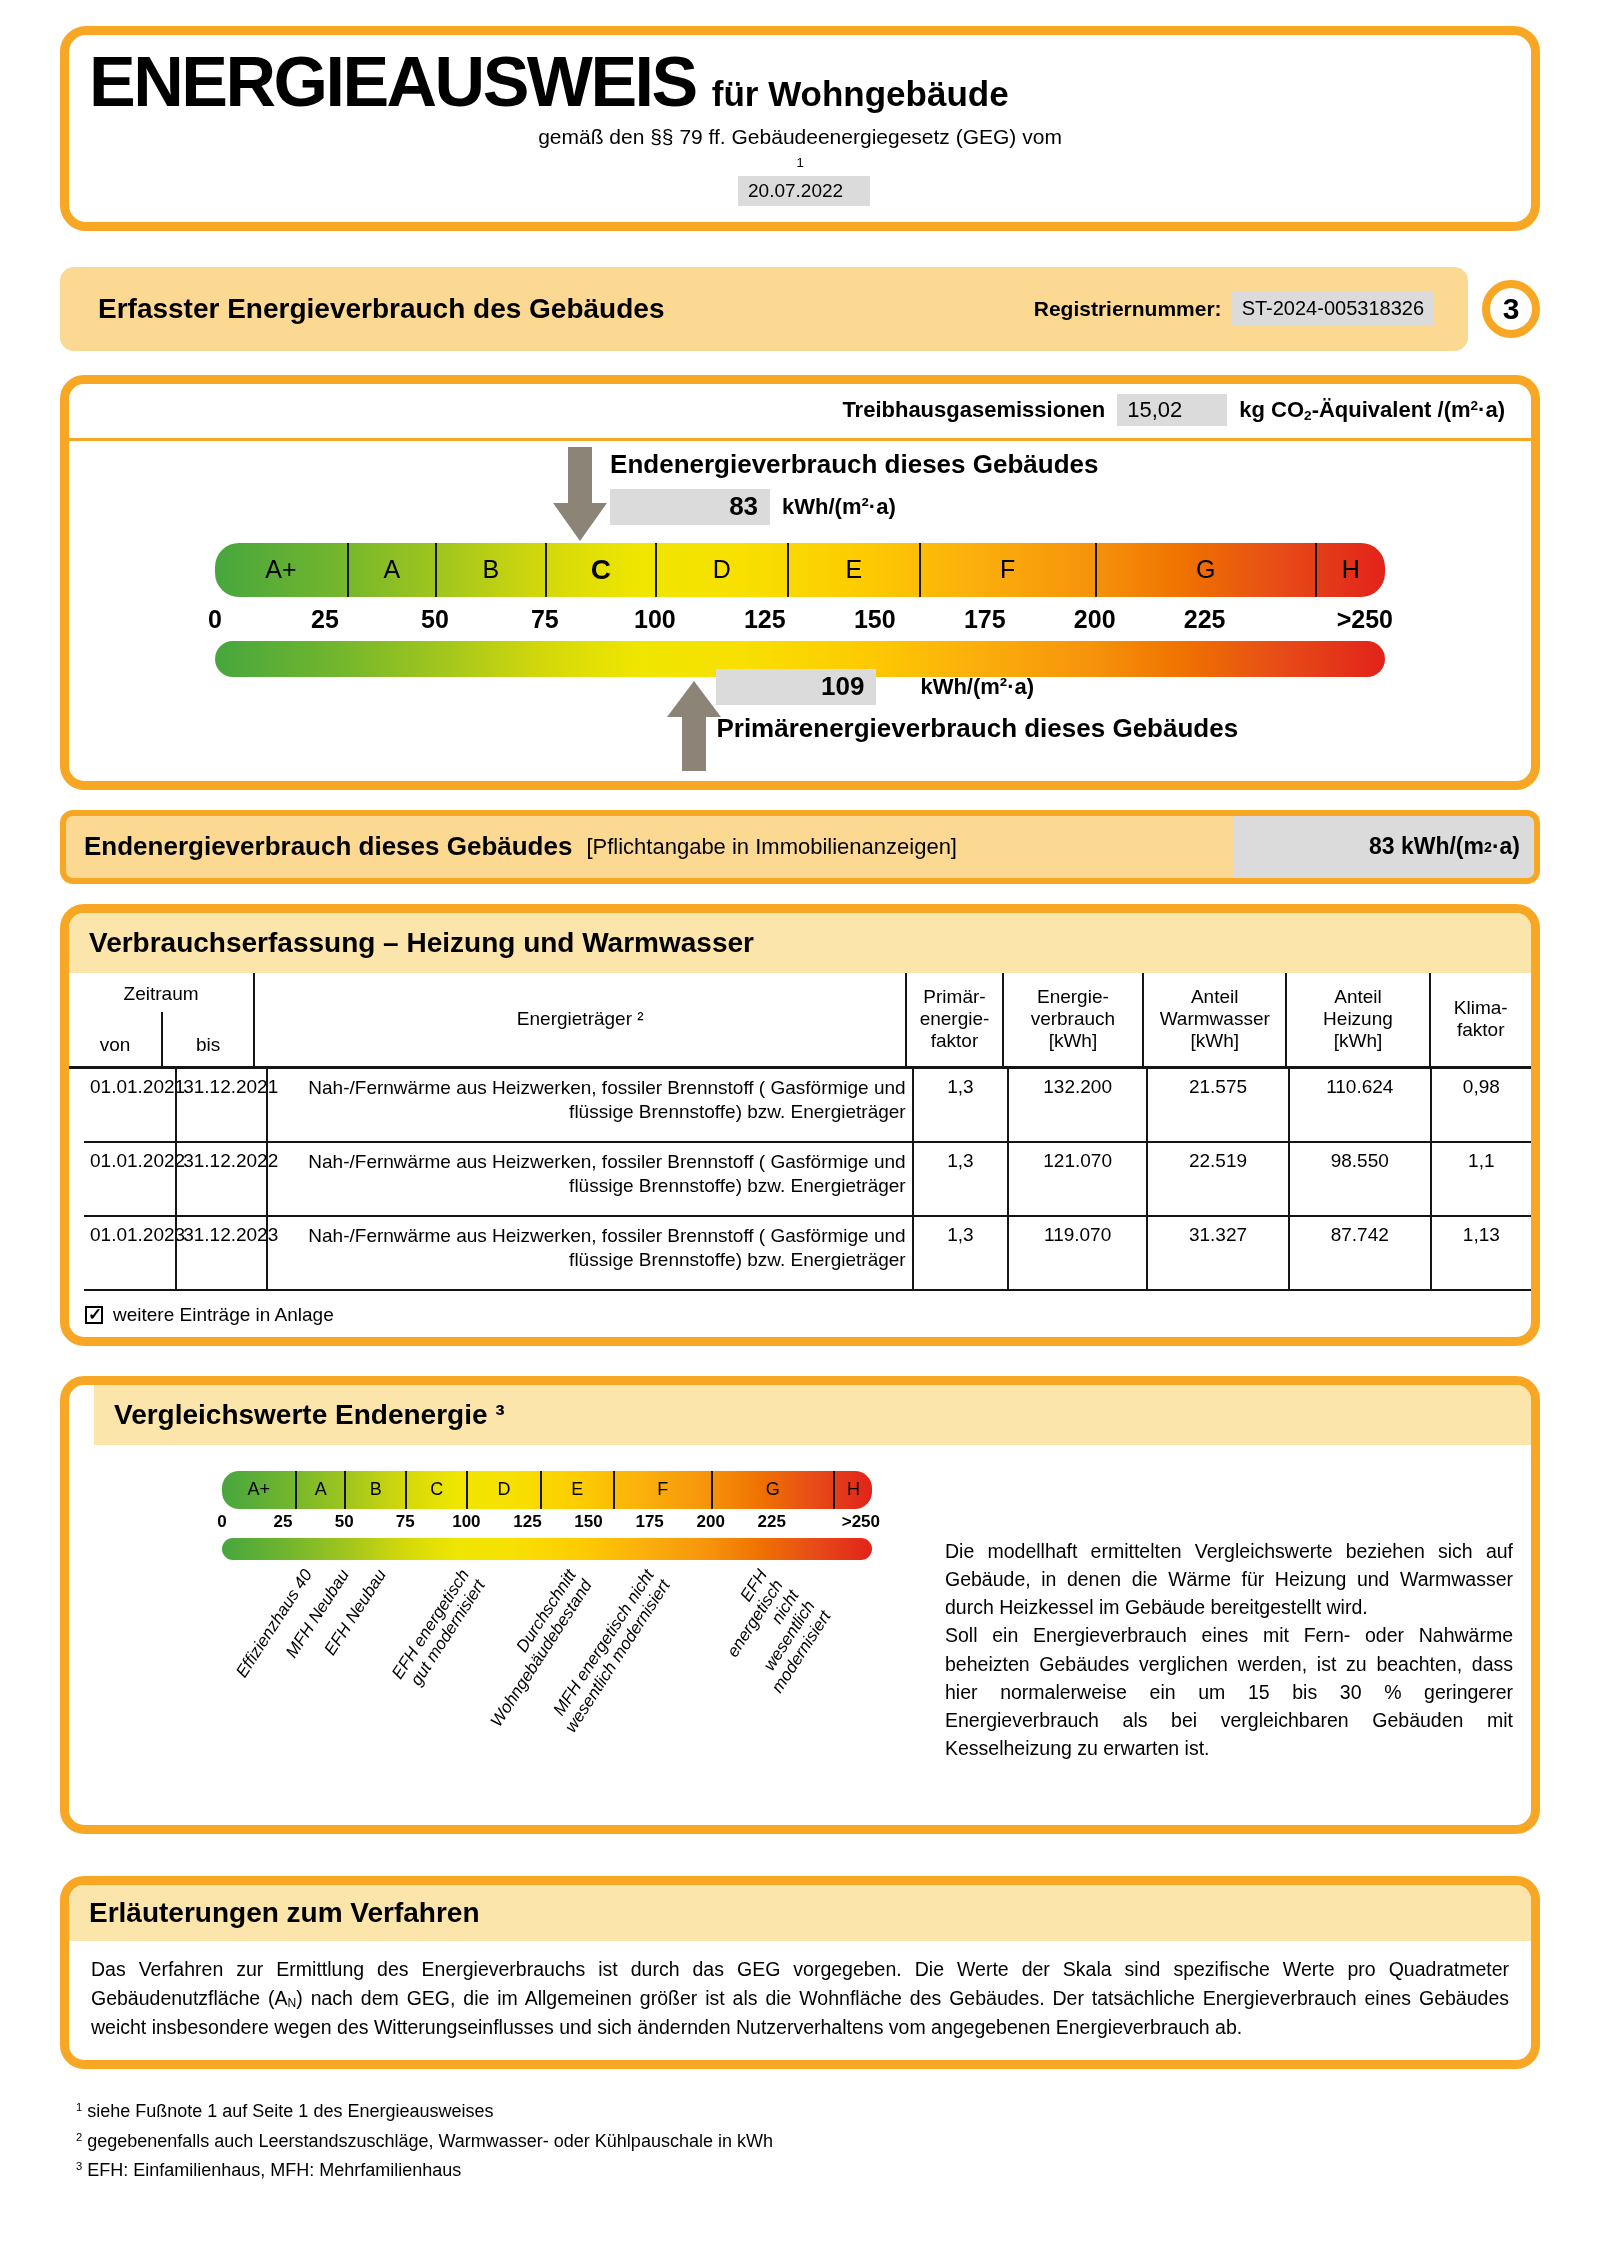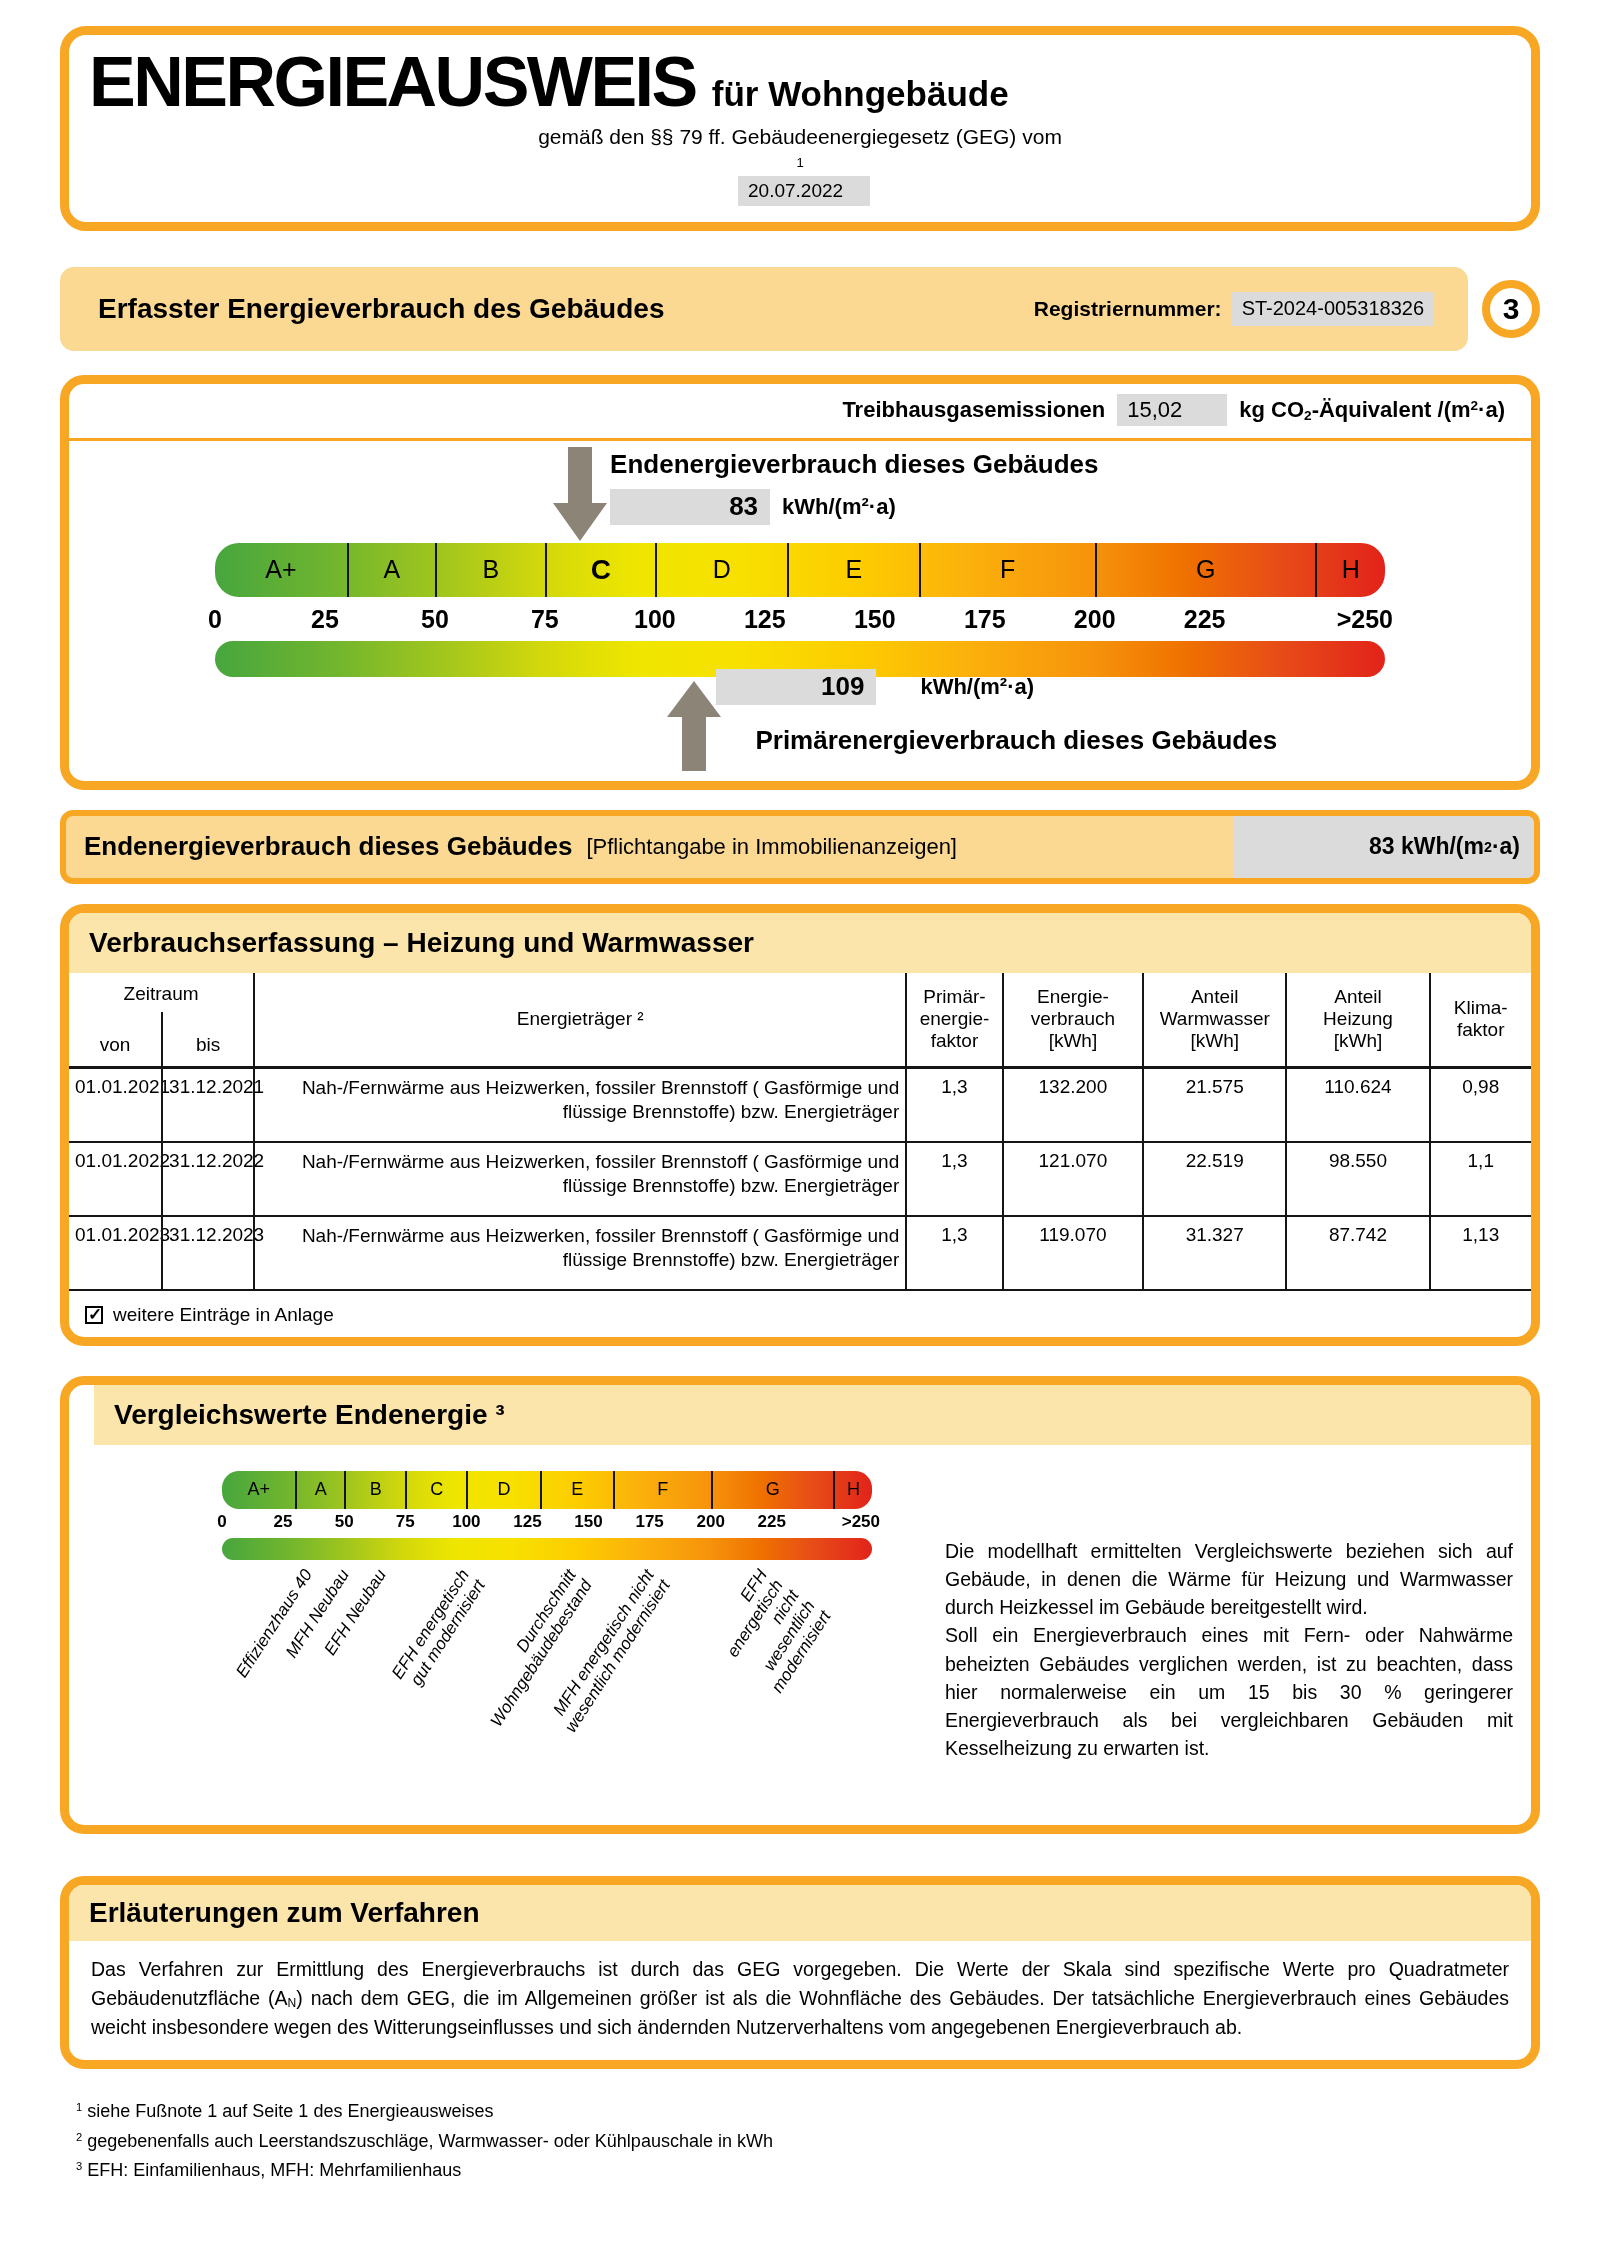--- a/index.html
+++ b/index.html
@@ -47,21 +47,21 @@
 
   .scale-area{position:relative; height:332px; width:1170px; margin:6px 0 2px 146px;}
   .marker-heading{position:absolute; font-size:26px; font-weight:bold; white-space:nowrap;}
   #endHeading{top:2px;}
   .marker-value{position:absolute; display:flex; align-items:center; gap:12px; white-space:nowrap;}
   #endValueRow{top:42px;}
   .val-box{width:160px; height:36px; justify-content:flex-end; padding-right:12px;
            font-size:26px; font-weight:bold;}
   .val-unit{font-size:22px; font-weight:bold;}
   #primValueRow{top:222px;gap:44px;}
-  #primHeading{top:278px;margin-left:39px;}
+  #primHeading{top:266px;}
 
   .energy-grad{background:linear-gradient(90deg,#47A63E 0%,#70B52E 10%,#A5C71C 20%,#D3D80B 28%,
     #EFE600 36%,#F8E000 45%,#FDCC00 55%,#FBAF0C 65%,#F6930B 75%,#EF7100 83%,#E74C18 91%,#E2231A 100%);}
   .seg-bar{overflow:hidden;}
   #scaleArea .seg-bar{position:absolute; top:96px; left:0; right:0; height:54px; border-radius:24px; font-size:25px;}
   #scaleArea .tick-row{position:absolute; top:158px; left:0; right:0; height:30px; font-size:25px; font-weight:bold;}
   #scaleArea .grad-bar{position:absolute; top:194px; left:0; right:0; height:36px; border-radius:18px;}
   .seg{position:absolute; top:0; height:100%; display:flex; align-items:center; justify-content:center;}
   .div-line{border-left:2.5px solid var(--line);}
   .seg span.current{font-weight:bold; font-size:1.12em;}
@@ -84,21 +84,21 @@
   .mb-title{font-size:26px; font-weight:bold; padding-left:18px;}
   .mb-note{font-size:22px; margin-left:14px;}
   .mb-gray{margin-left:auto; width:300px; align-self:stretch; background:var(--graybox);
            display:flex; align-items:center; justify-content:flex-end; padding-right:14px;
            font-size:23px; font-weight:bold; white-space:nowrap;}
 
   
   .consumption-box{margin-top:20px;}
   .vtable{font-size:19px;}
   .t-head{display:flex; border-bottom:3px solid var(--line); min-height:96px;}
-  .t-row{display:flex; border-bottom:2.6px solid var(--line); min-height:74px;}
+  .t-row{display:flex; border-bottom:2.6px solid var(--line); min-height:74px;margin-left:15px;}
   .t-cell{padding:7px 6px; text-align:center;}
   .h-cell{display:flex; align-items:center; justify-content:center; white-space:pre-line; text-align:center;}
   .bl{border-left:2px solid var(--line);}
   .c-zeit{width:12.6%; display:flex; flex-direction:column;}
   .zr-top{padding-top:10px; text-align:center;}
   .zr-bot{margin-top:auto; display:flex; height:54px;}
   .zr-bot > div{width:50%; display:flex; align-items:flex-end; justify-content:center; padding-bottom:10px;}
   .zr-bot .bis-h{border-left:2px solid var(--line);}
   .c-von,.c-bis{width:6.3%;}
   .c-tr{width:44.6%;}

